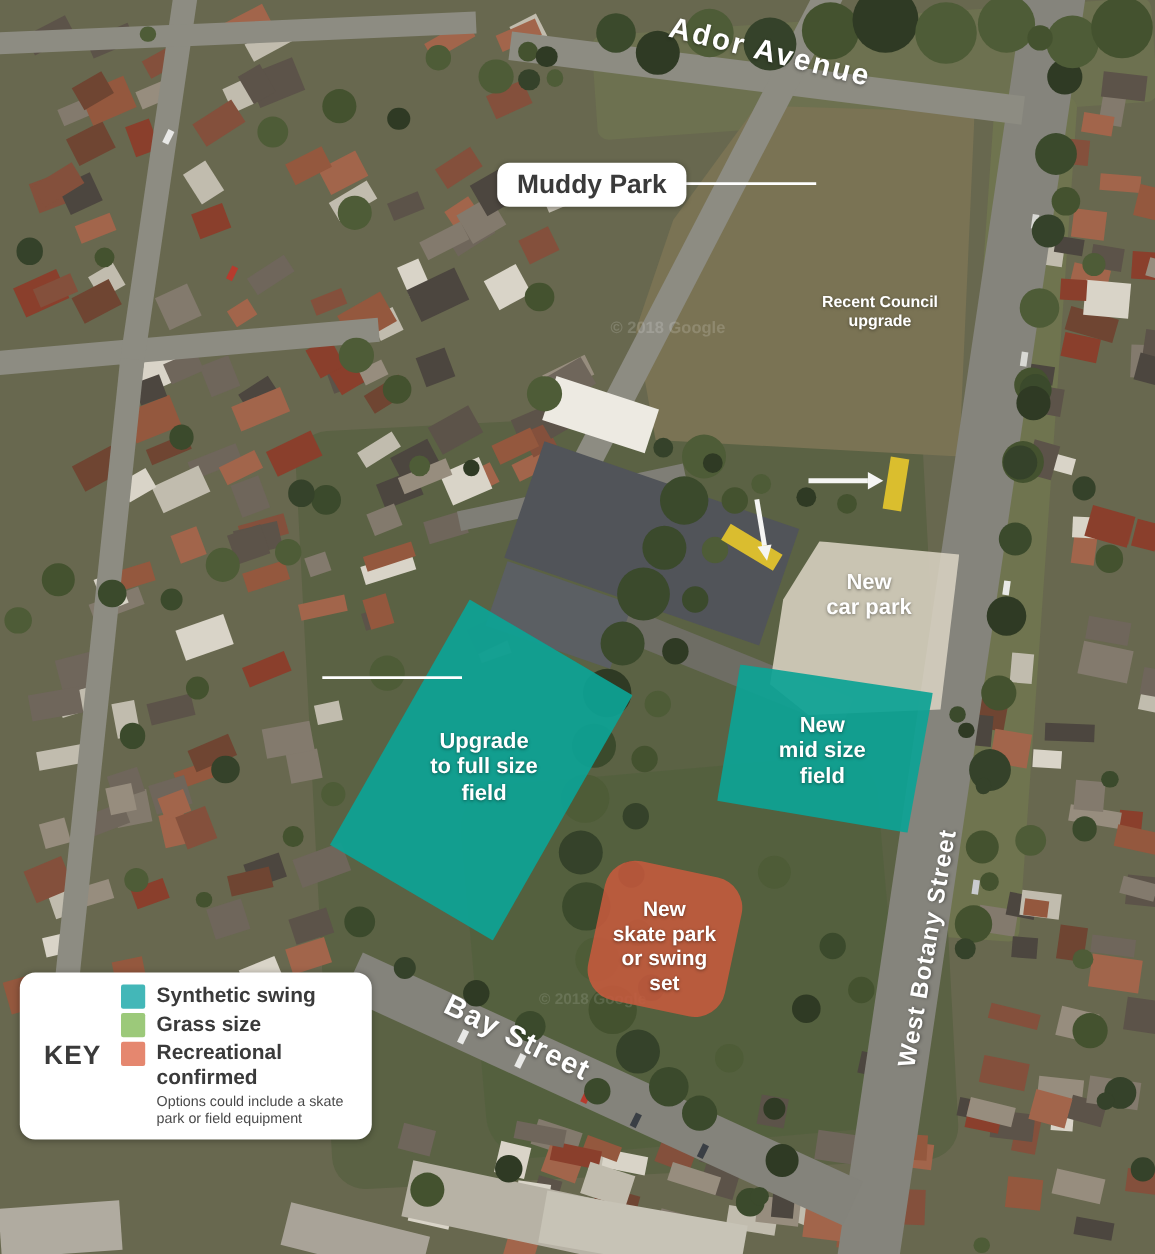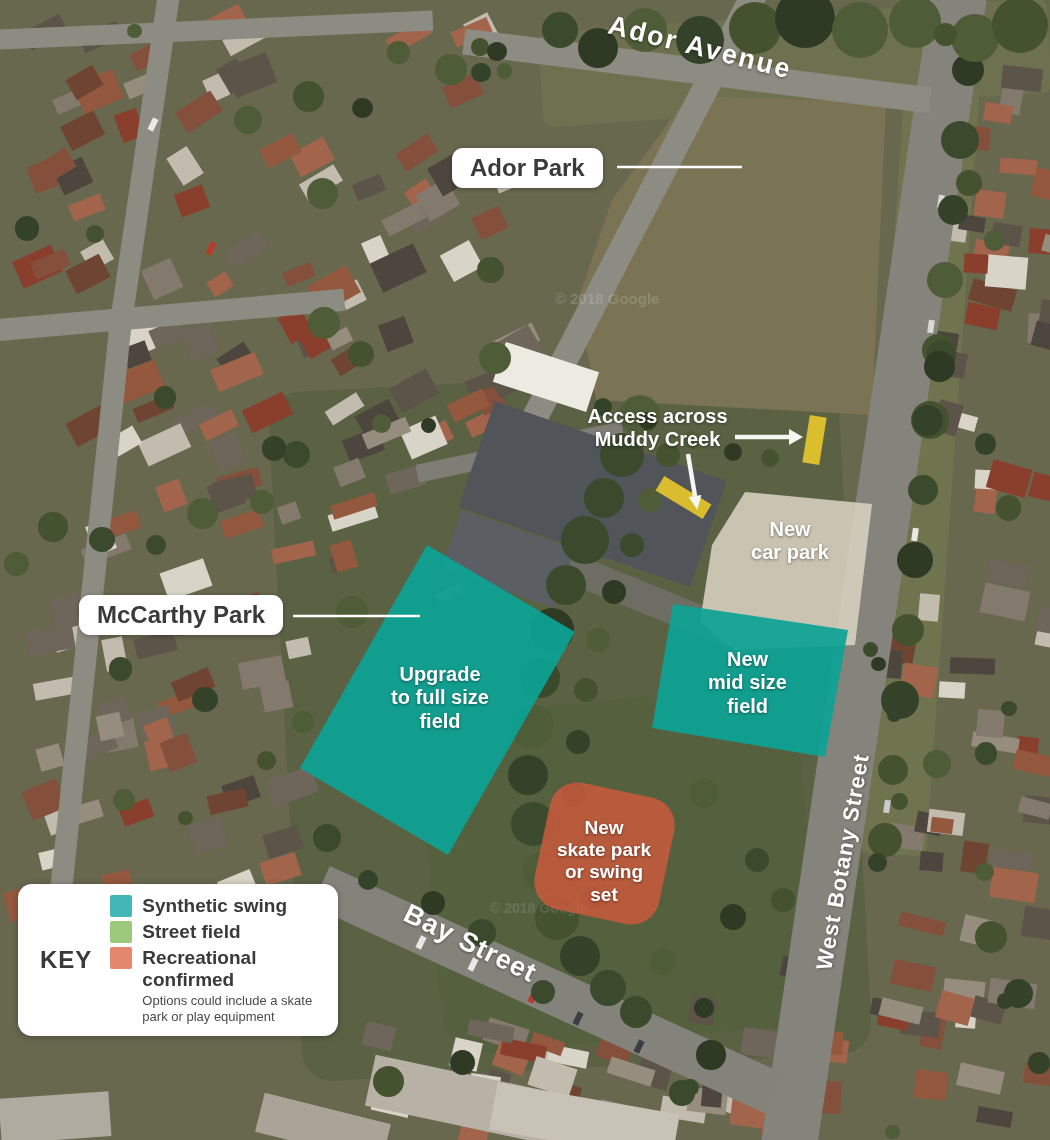--- a/index.html
+++ b/index.html
@@ -469,25 +469,24 @@
     <g fill="#f5f5f3" stroke="#f5f5f3">
       <line x1="688" y1="454" x2="695" y2="496" stroke-width="4.5"></line>
       <polygon points="701.4,494.9 688.6,497.1 697.3,509.8" stroke="none"></polygon>
     </g>
   </svg>
 
   <div class="lbl" style="left:560px;top:32px;width:280px;font-size:27px;letter-spacing:2px;transform:rotate(14deg);">Ador Avenue</div>
   <div class="lbl" style="left:350px;top:928px;width:240px;font-size:27px;letter-spacing:1px;transform:rotate(26deg);">Bay Street</div>
   <div class="lbl" style="left:698px;top:849px;width:290px;font-size:22px;letter-spacing:1px;transform:rotate(-80deg);">West Botany Street</div>
 
-  <div class="pill" style="left:452px;top:148px;">Ador Park</div>
-  <div class="pill" style="left:79px;top:595px;">McCarthy Park</div>
-
-  <div class="lbl" style="left:555px;top:405px;width:205px;font-size:20px;">Access across
-Muddy Creek</div>
+  <div class="pill" style="left:452px;top:148px;">Muddy Park</div>
+
+  <div class="lbl" style="left:690px;top:267px;width:220px;font-size:14.5px;">Recent Council
+upgrade</div>
   <div class="lbl" style="left:710px;top:518px;width:160px;font-size:20px;">New
 car park</div>
   <div class="lbl" style="left:340px;top:663px;width:200px;font-size:20px;">Upgrade
 to full size
 field</div>
   <div class="lbl" style="left:660px;top:648px;width:175px;font-size:20px;">New
 mid size
 field</div>
   <div class="lbl" style="left:534px;top:817px;width:140px;font-size:19px;">New
 skate park
@@ -496,26 +495,26 @@
 
   <div id="keybox">
     <div class="ktitle">KEY</div>
     <div>
       <div class="kitem">
         <div class="swatch" style="background: rgb(67, 183, 184);"></div>
         <div class="klabel">Synthetic swing</div>
       </div>
       <div class="kitem">
         <div class="swatch" style="background: rgb(156, 201, 122);"></div>
-        <div class="klabel">Street field</div>
+        <div class="klabel">Grass size</div>
       </div>
       <div class="kitem">
         <div class="swatch" style="background: rgb(229, 135, 111);"></div>
         <div>
           <div class="klabel">Recreational confirmed</div>
           <div class="knote">Options could include a skate
-park or play equipment</div>
+park or field equipment</div>
         </div>
       </div>
     </div>
   </div>
 
 </div>
 
 </body></html>

